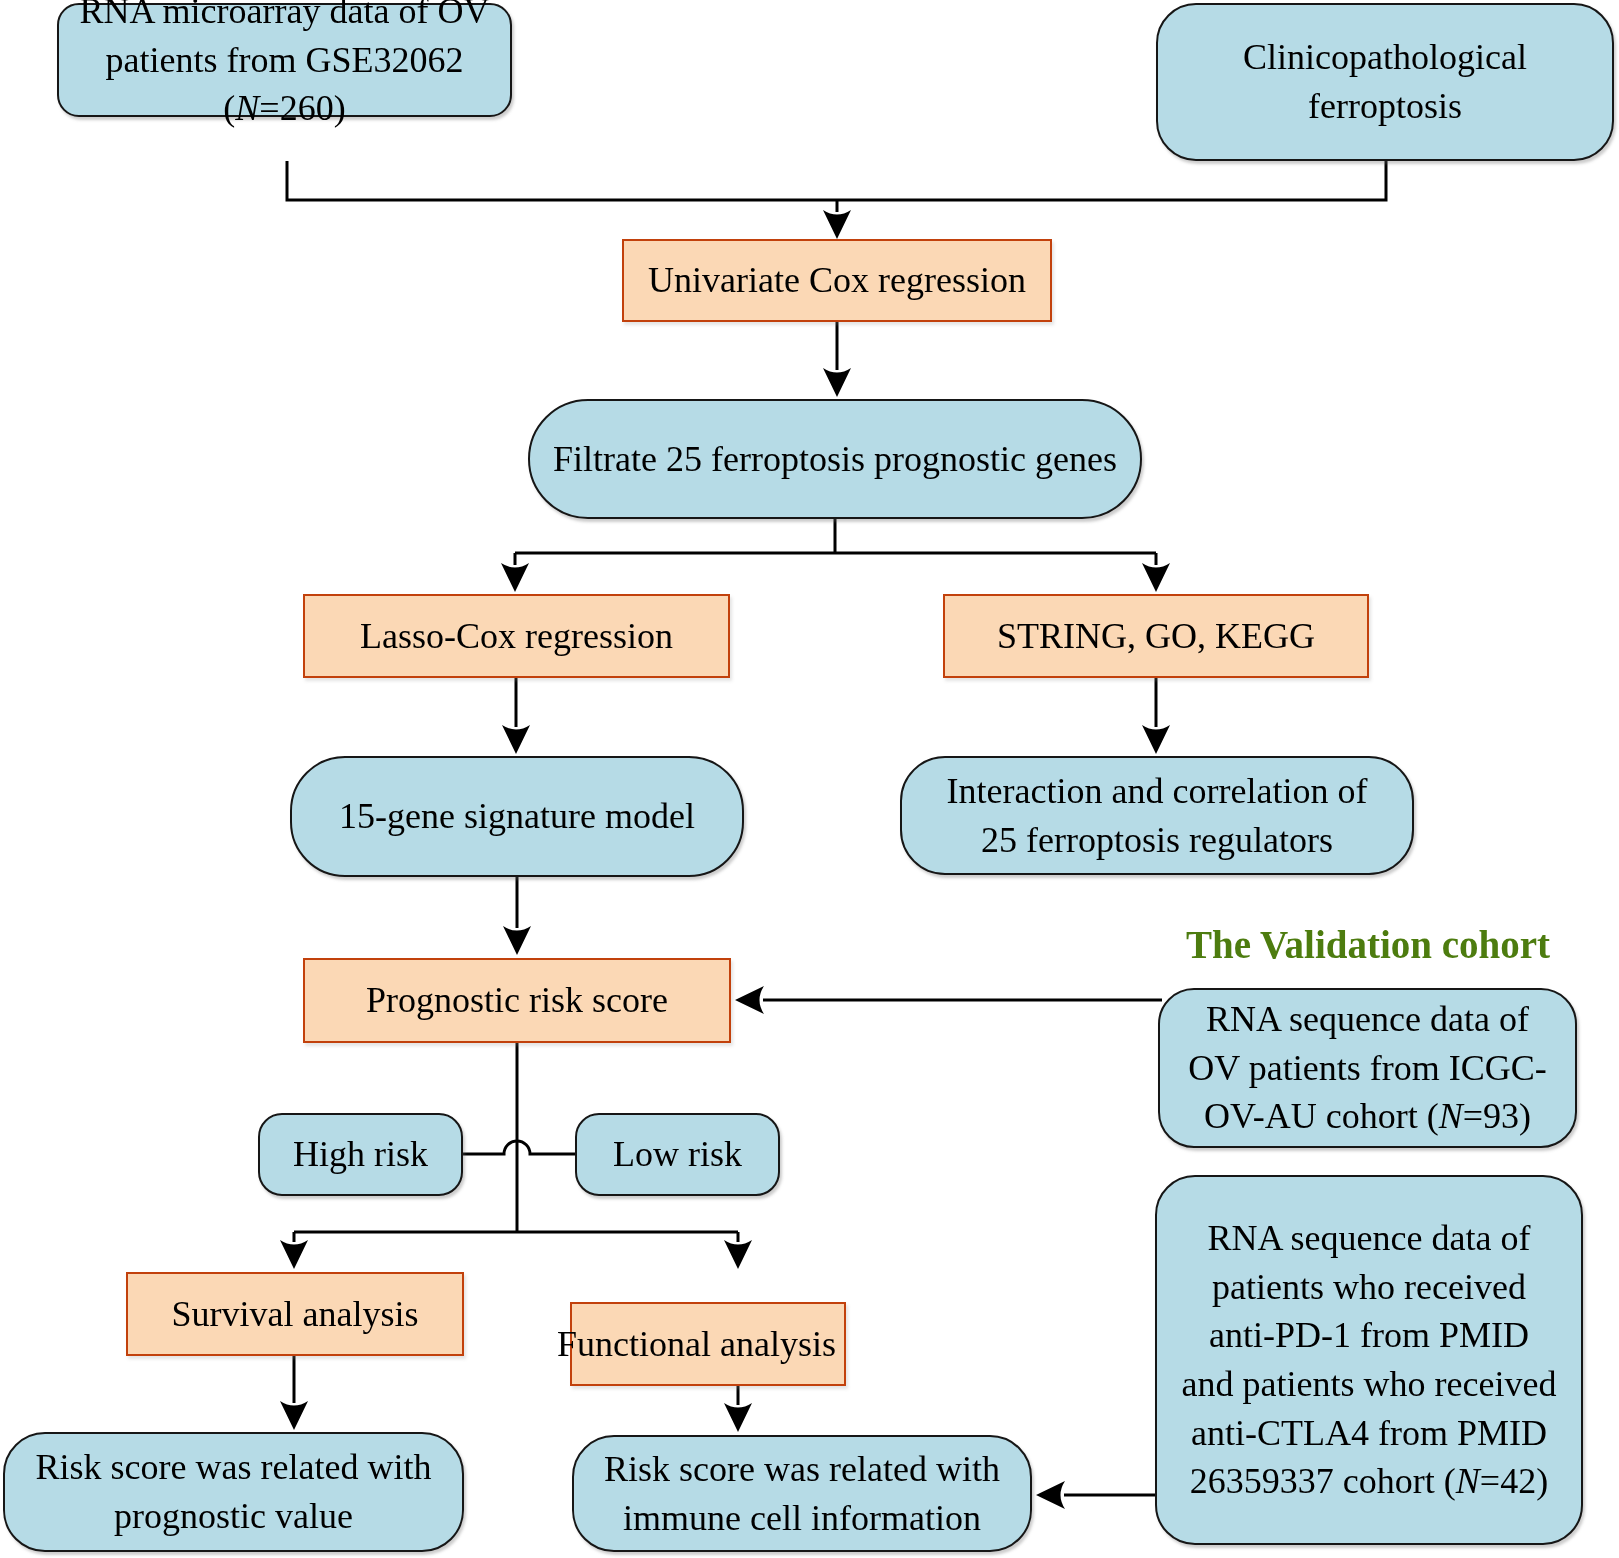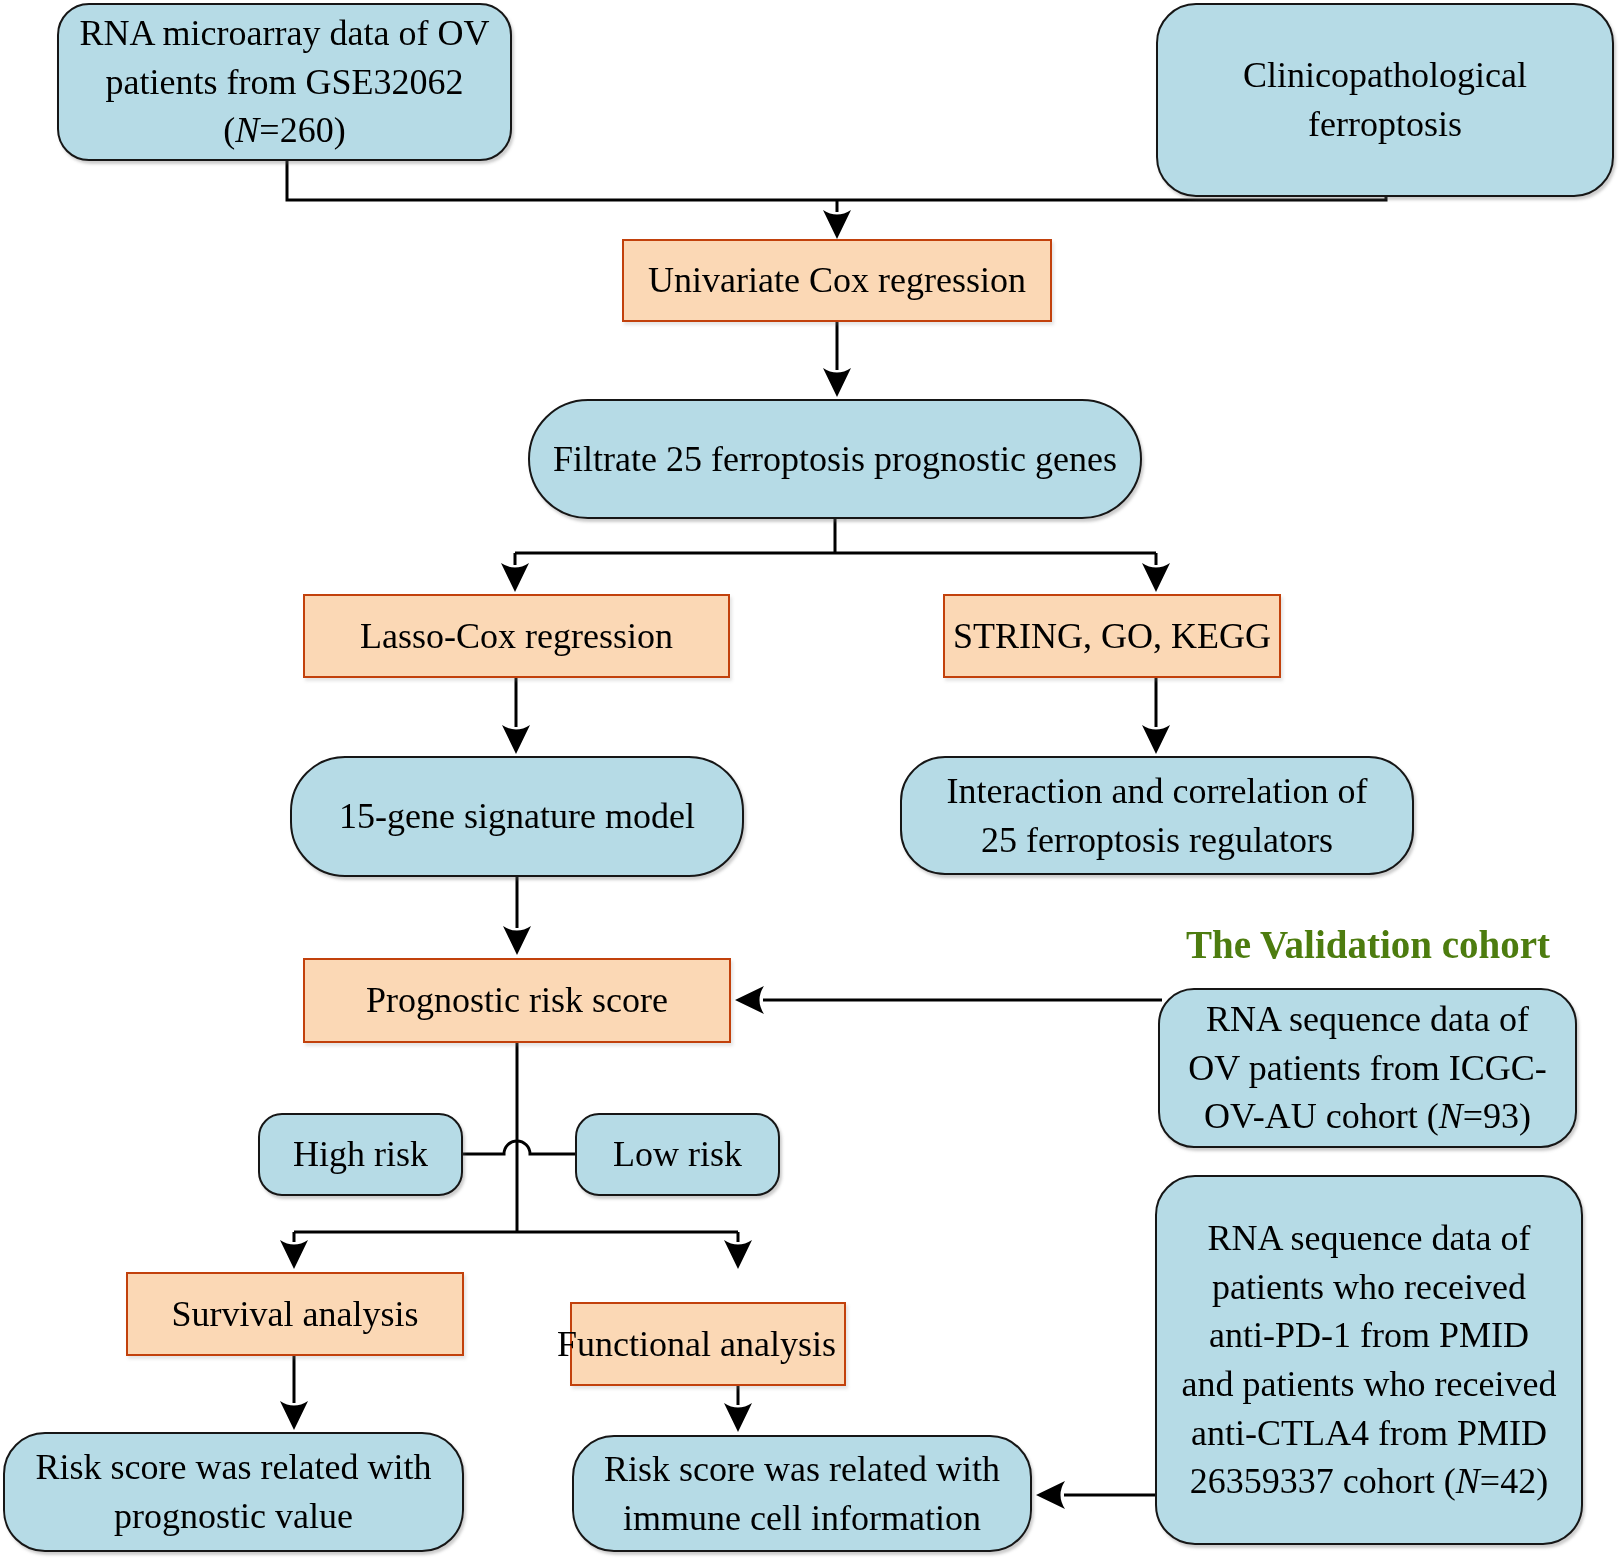--- a/index.html
+++ b/index.html
@@ -80,44 +80,44 @@
     <path class="flow-line" d="M294 1356 V1403"></path>
     <path class="flow-head" d="M294,1430 L280,1401 Q294,1410 308,1401 Z"></path>
 
     <path class="flow-line" d="M738 1356 V1405"></path>
     <path class="flow-head" d="M738,1432 L724,1403 Q738,1412 752,1403 Z"></path>
 
     <path class="flow-line" d="M1064 1495 H1155"></path>
     <path class="flow-head" d="M1036,1495 L1065,1481 Q1056,1495 1065,1509 Z"></path>
   </svg>
 
-  <div class="node blue" style="left:57px;top:3px;width:455px;height:158px;border-radius:32px;">
+  <div class="node blue" style="left:57px;top:3px;width:455px;height:114px;border-radius:22px;">
       <div class="tline">RNA microarray data of OV</div>
       <div class="tline">patients from GSE32062</div>
       <div class="tline">(<i>N</i>=260)</div>
     </div>
 
-  <div class="node blue" style="left:1156px;top:3px;width:458px;height:194px;border-radius:40px;">
+  <div class="node blue" style="left:1156px;top:3px;width:458px;height:158px;border-radius:40px;">
       <div class="tline">Clinicopathological</div>
       <div class="tline">ferroptosis</div>
     </div>
 
   <div class="node orange" style="left:622px;top:239px;width:430px;height:83px;">
       <div class="tline">Univariate Cox regression</div>
     </div>
 
   <div class="node blue" style="left:528px;top:399px;width:614px;height:120px;border-radius:60px;">
       <div class="tline">Filtrate 25 ferroptosis prognostic genes</div>
     </div>
 
   <div class="node orange" style="left:303px;top:594px;width:427px;height:84px;">
       <div class="tline">Lasso-Cox regression</div>
     </div>
 
-  <div class="node orange" style="left:943px;top:594px;width:338px;height:84px;">
+  <div class="node orange" style="left:943px;top:594px;width:426px;height:84px;">
       <div class="tline">STRING, GO, KEGG</div>
     </div>
 
   <div class="node blue" style="left:290px;top:756px;width:454px;height:121px;border-radius:55px;">
       <div class="tline">15-gene signature model</div>
     </div>
 
   <div class="node blue" style="left:900px;top:756px;width:514px;height:119px;border-radius:45px;">
       <div class="tline">Interaction and correlation of</div>
       <div class="tline">25 ferroptosis regulators</div>

